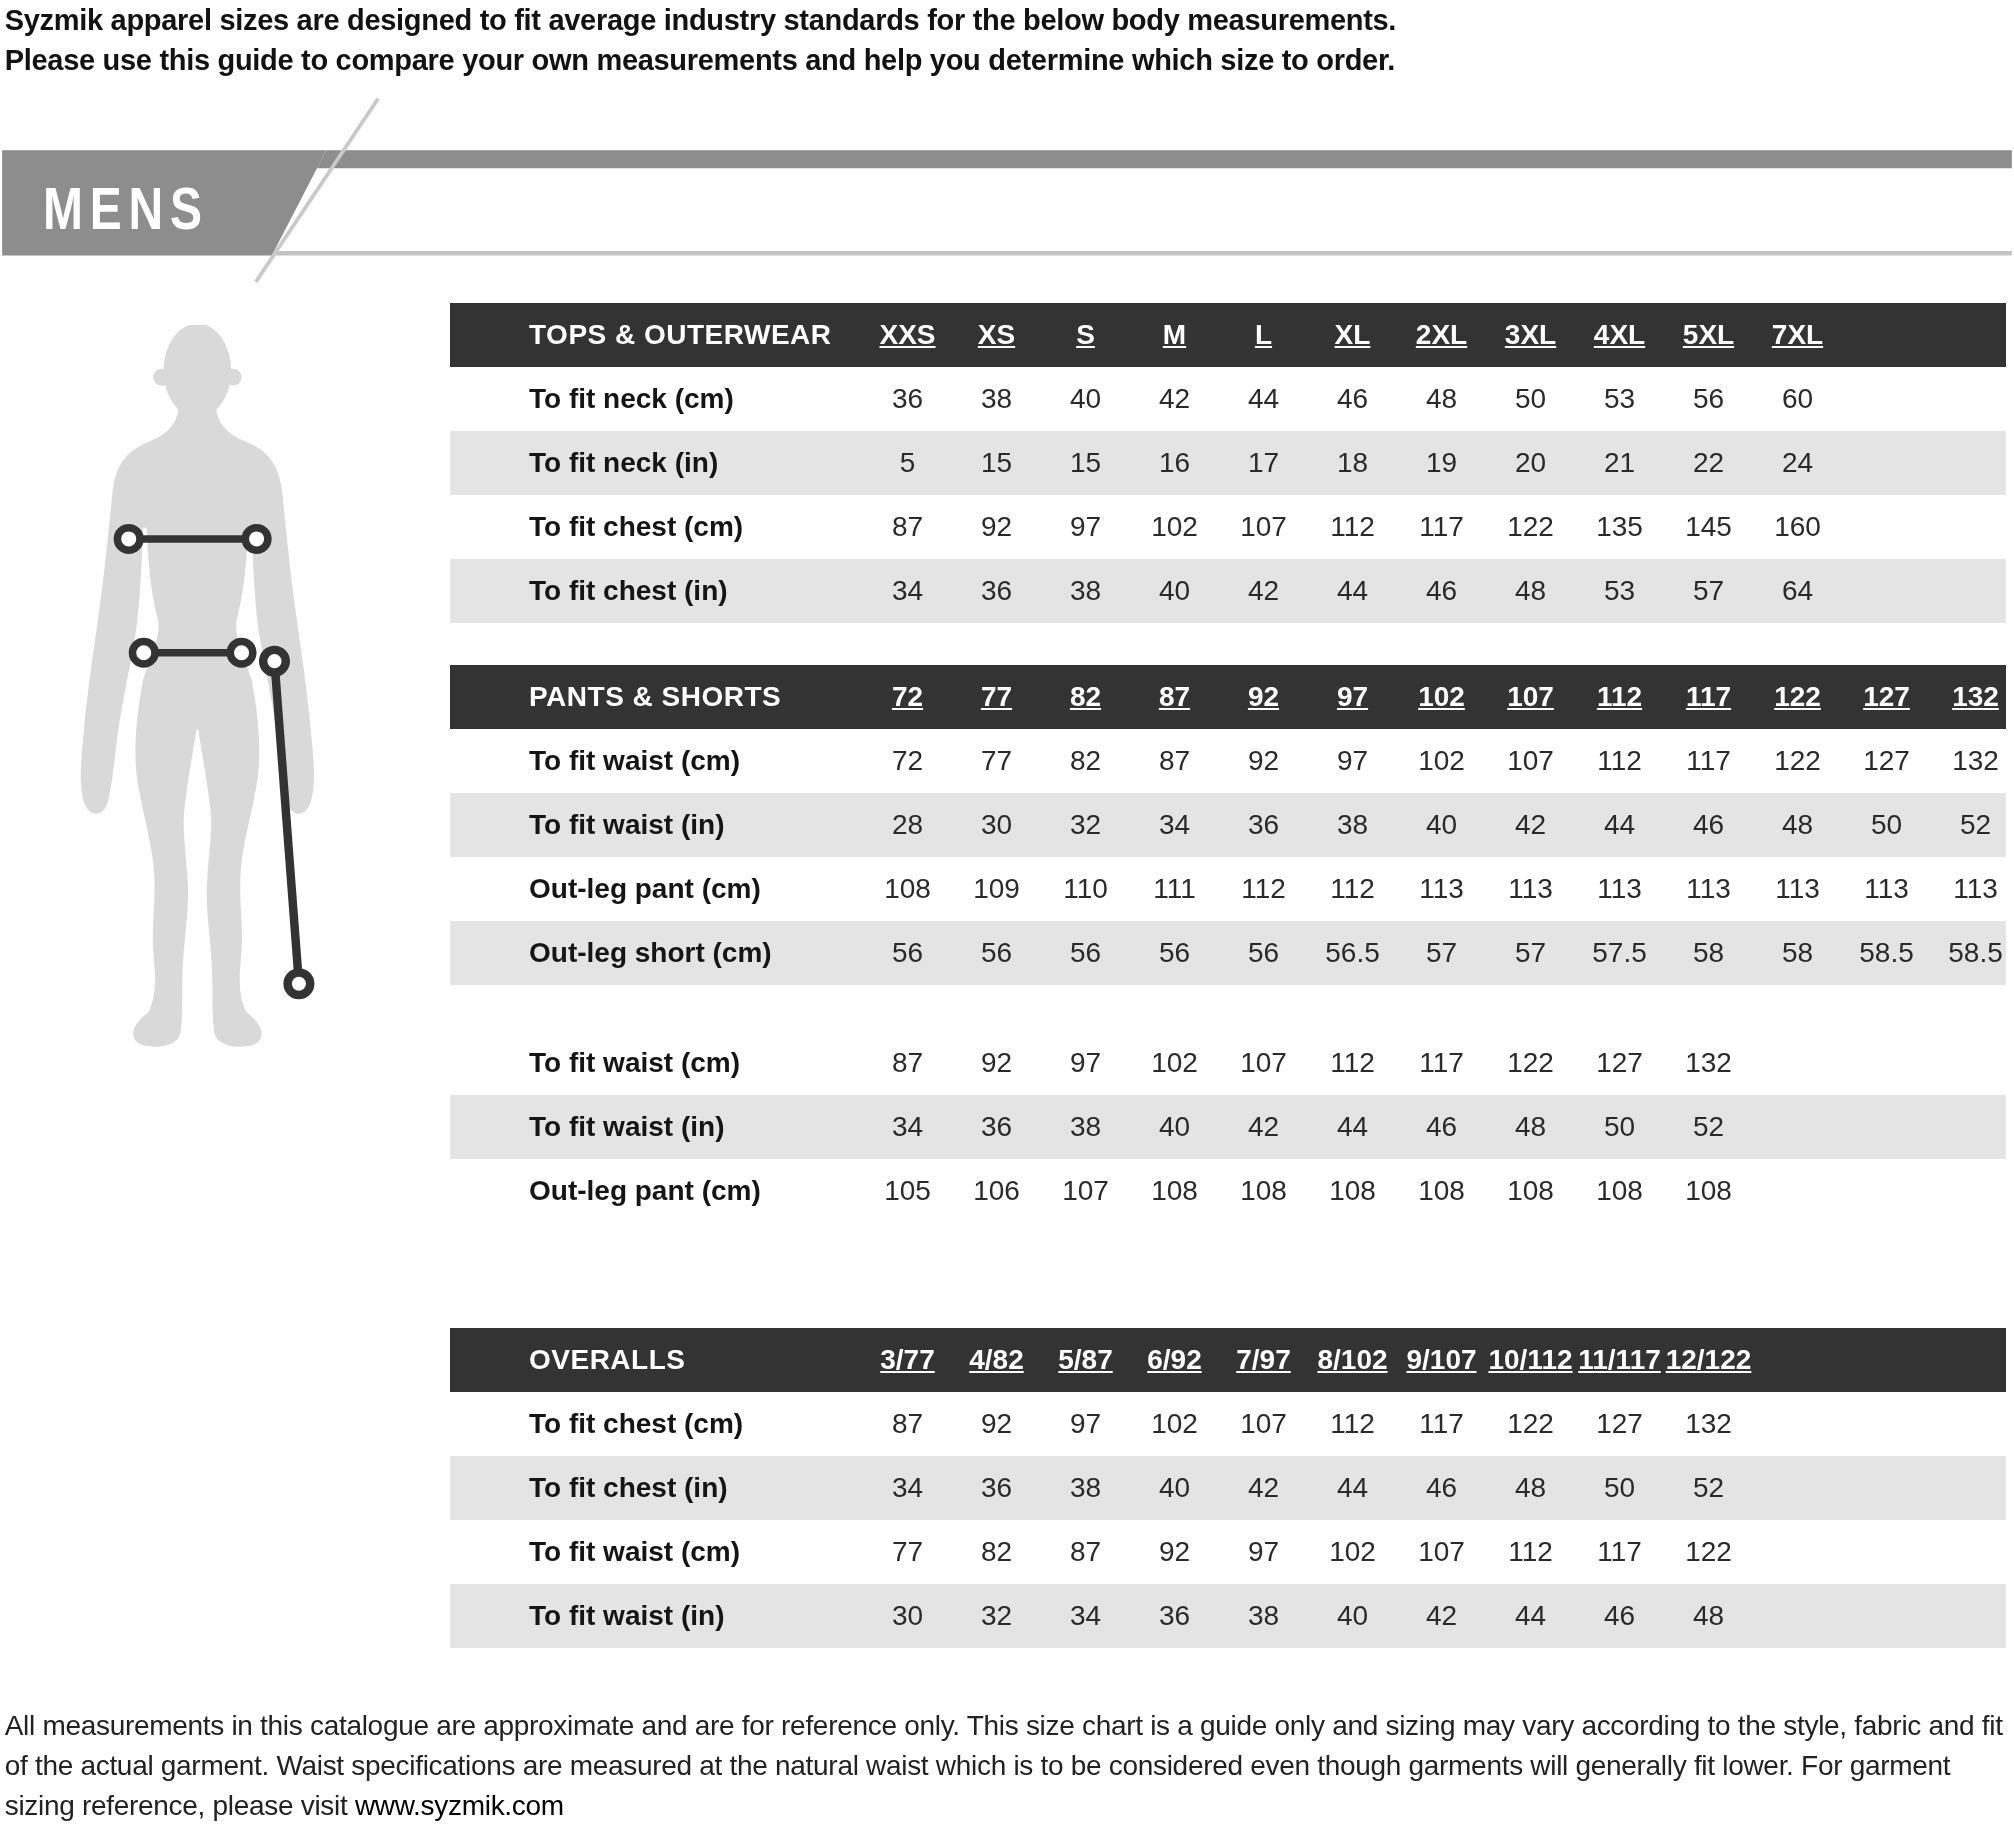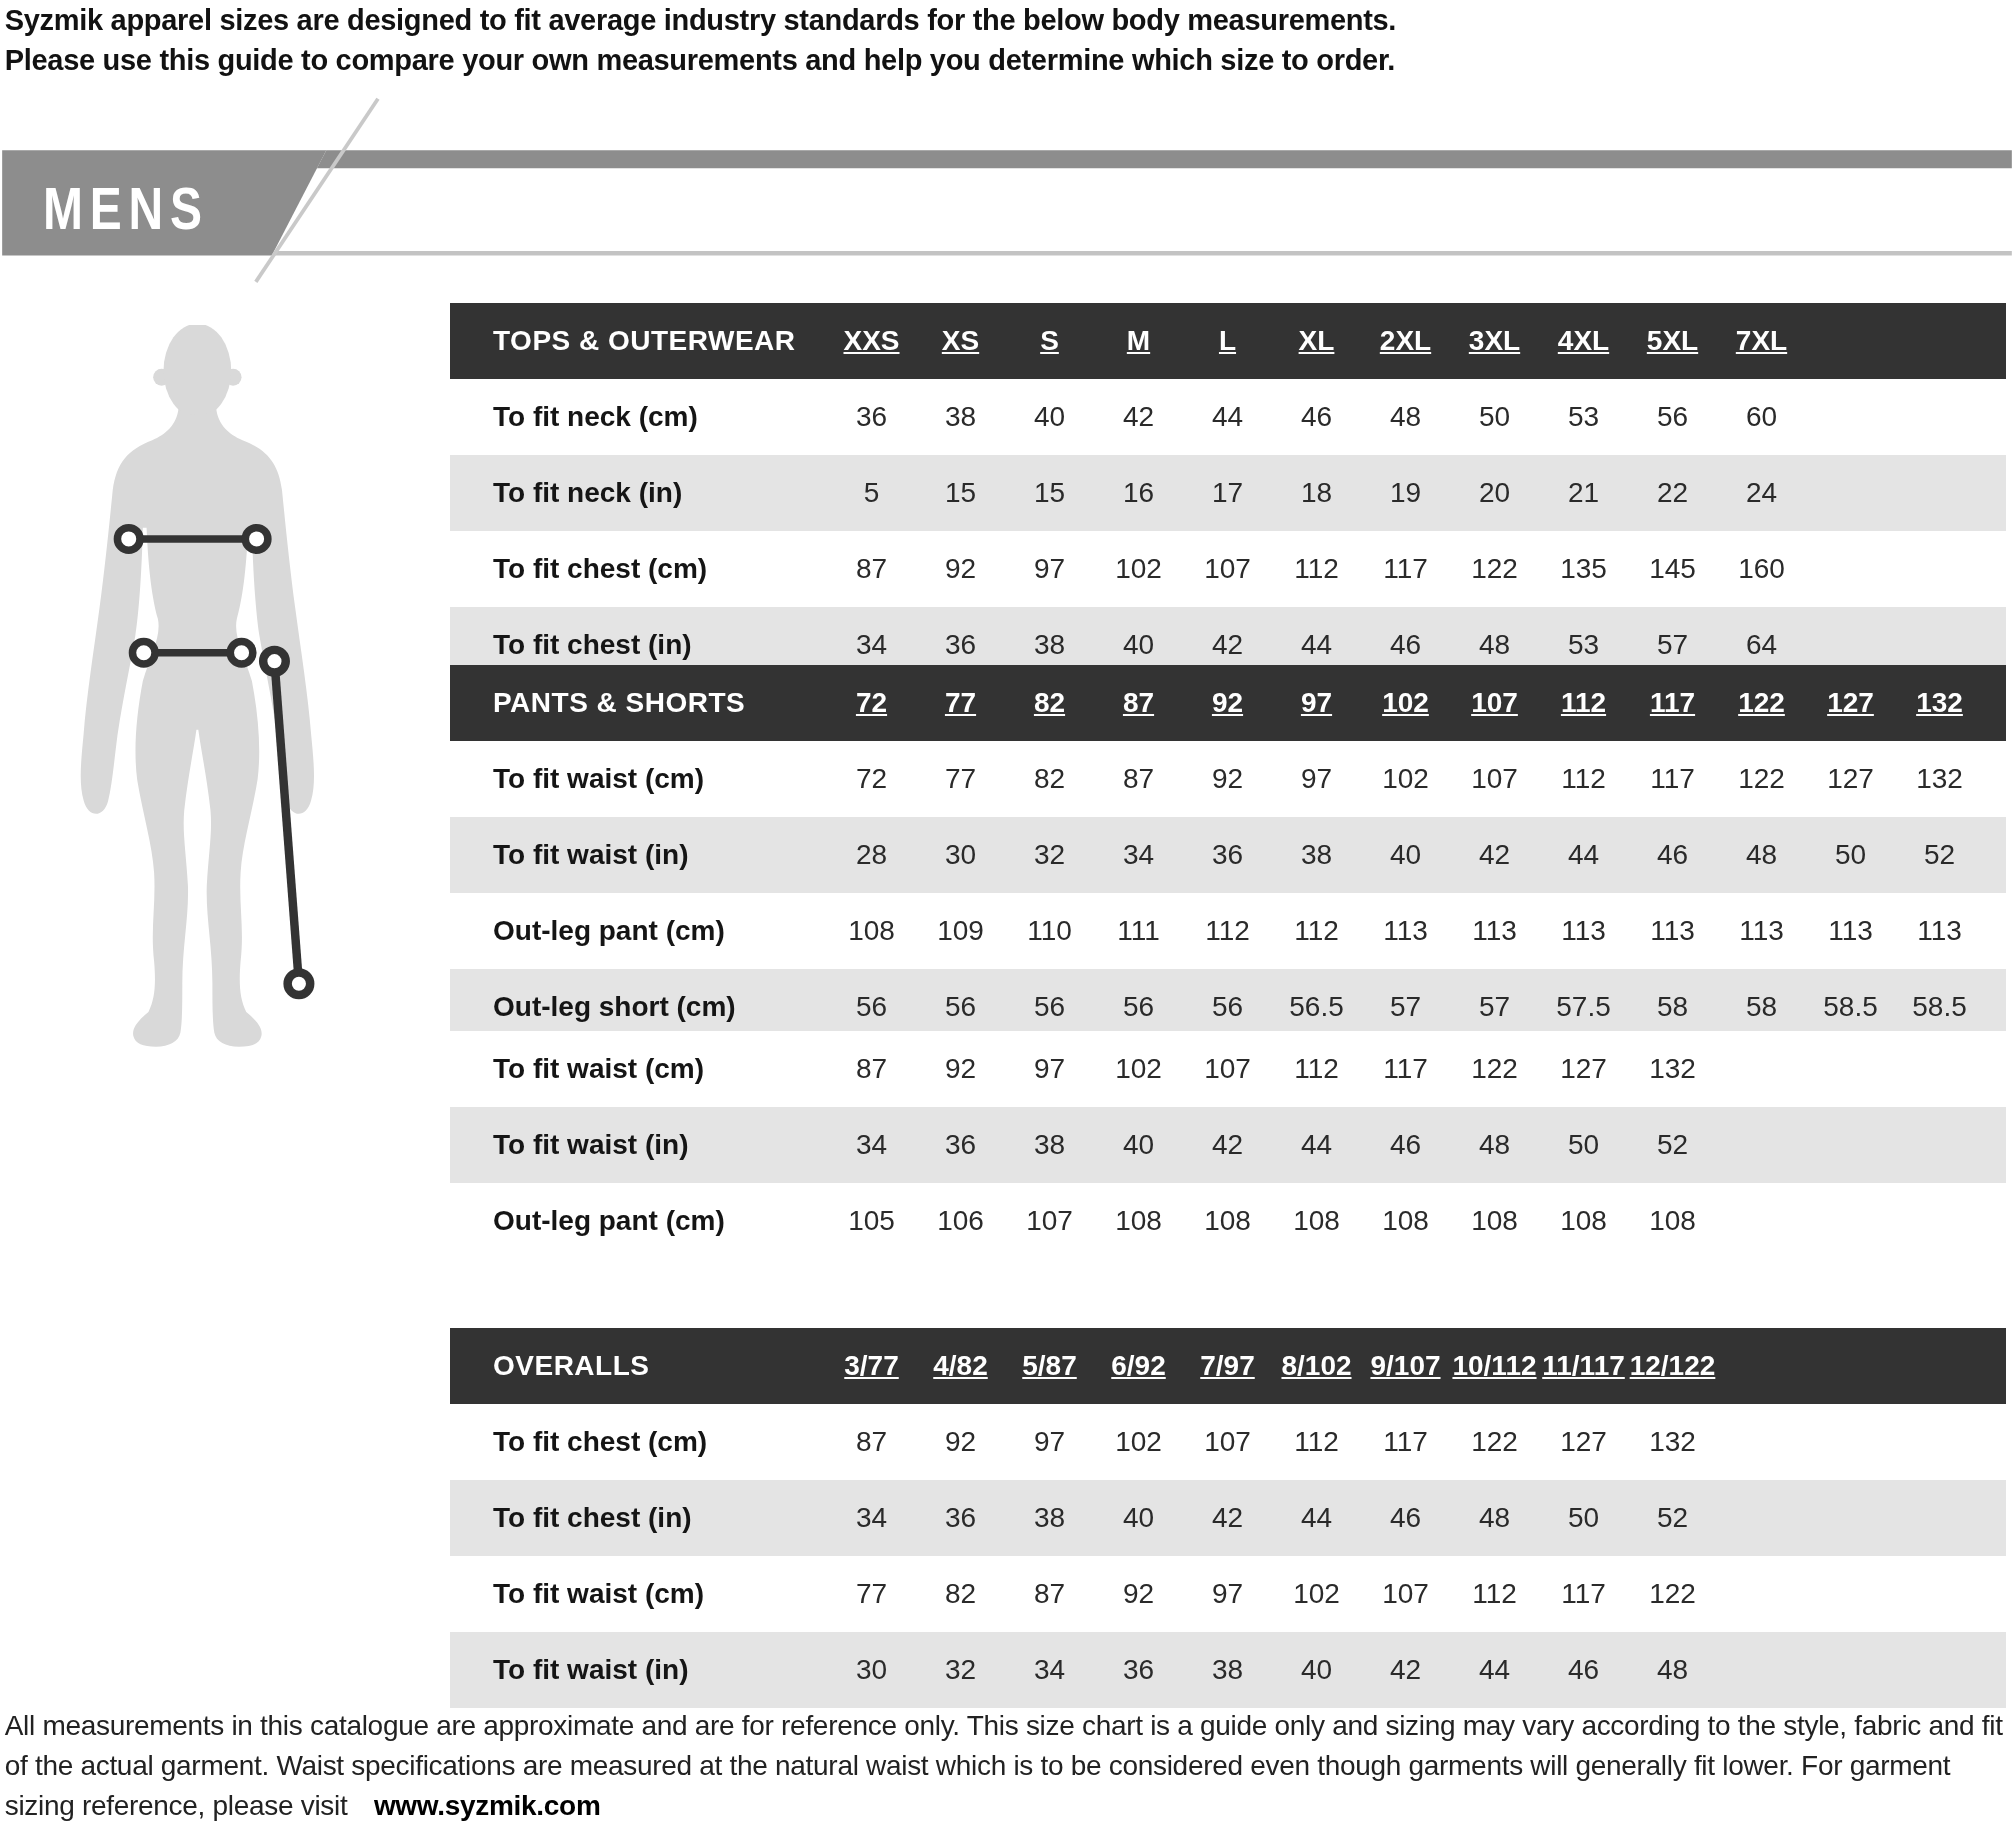--- a/index.html
+++ b/index.html
@@ -37,40 +37,41 @@
   .stable { position: absolute; left: 450px; width: 1556px; }
   .t0 { top: 303px; }
   .t1 { top: 665px; }
   .t2 { top: 1031px; }
   .t3 { top: 1328px; }
 
   .thead, .trow {
     display: grid;
     grid-template-columns: 377px repeat(13, 89px);
     align-items: center;
-    height: 76px;
+    height: 64px;
+    padding-left: 36px;
   }
   .thead {
     background: #333333; color: #ffffff;
     font-weight: bold; font-size: 28px;
   }
   .tlabel { padding-left: 43px; letter-spacing: 0.5px; white-space: nowrap; }
   .tcol { text-align: center; white-space: nowrap; text-decoration: underline; }
   .trow { background: #ffffff; font-size: 28px; }
   .trow.alt { background: #e4e4e4; }
   .lbl { padding-left: 43px; font-weight: bold; color: #151515; white-space: nowrap; }
   .val { text-align: center; color: #2a2a2a; }
 
   
   .footer {
     position: absolute; left: 4.7px; top: 1706px; width: 2006px; margin: 0;
     font-size: 28px; line-height: 40px; color: #222222;
     letter-spacing: -0.3px;
   }
-  .footer strong { color: #000000; font-weight: bold; margin-left: 19px; }
+  .footer strong { color: #000000; font-weight: normal; }
 </style>
 </head>
 <body>
 
 <p class="intro">
   <span>Syzmik apparel sizes are designed to fit average industry standards for the below body measurements.</span><br>
   <span>Please use this guide to compare your own measurements and help you determine which size to order.</span>
 </p>
 
 <svg class="banner-svg" width="2014" height="202" viewBox="0 0 2139 215" aria-hidden="true">

